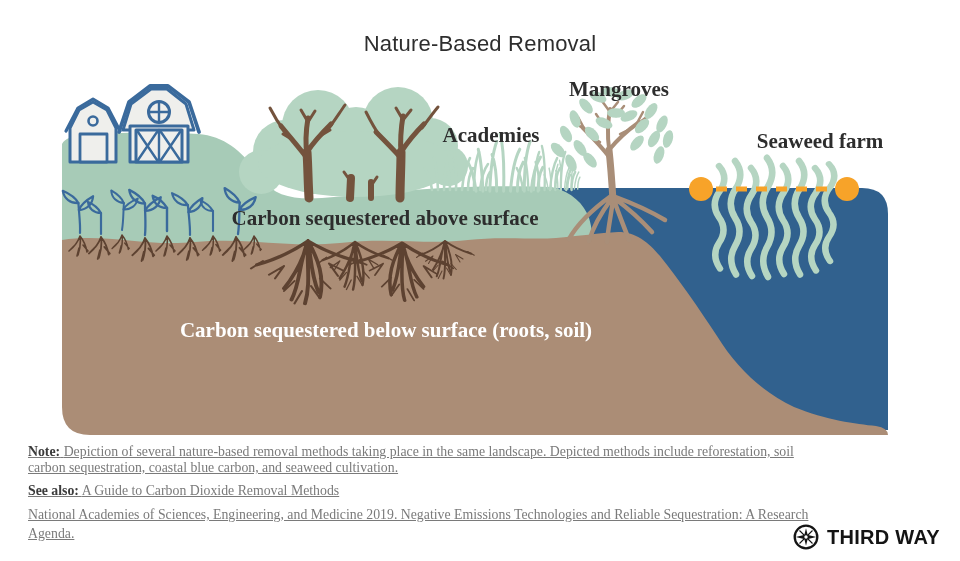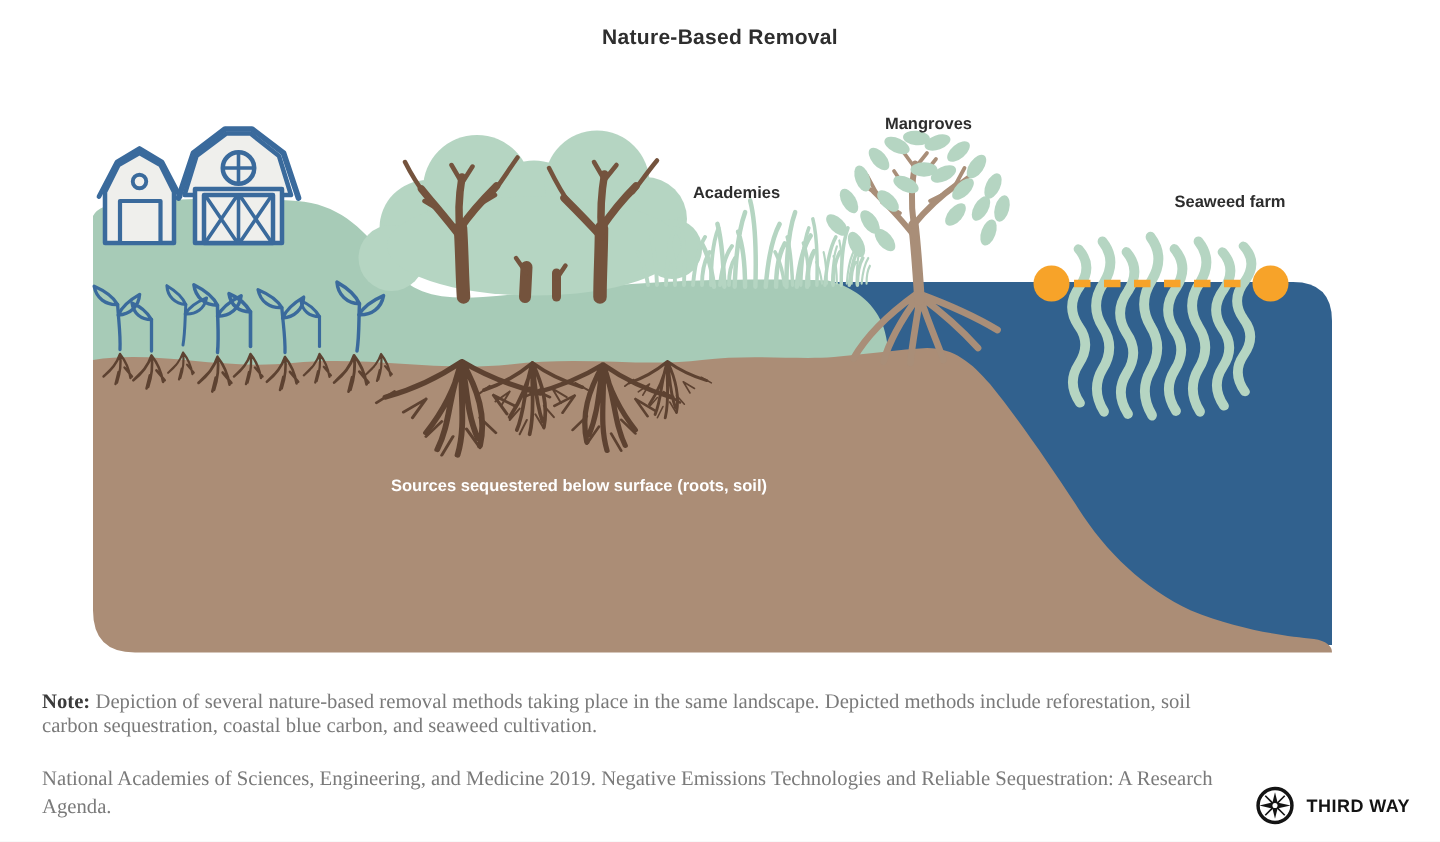--- a/index.html
+++ b/index.html
@@ -13,47 +13,47 @@
     --buoy-orange:#f7a329;
     --barn-blue:#3a6a9c;
     --barn-fill:#efefec;
     --heading-dark:#2e2e2e;
     --note-gray:#7a7a7a;
     --note-bold:#3b3b3b;
   }
   *{margin:0;padding:0;box-sizing:border-box;}
   body{background:#e8e8e8;font-family:"Liberation Sans",sans-serif;}
   .canvas{position:relative;width:960px;height:561px;background:#ffffff;overflow:hidden;margin:0 auto;}
-  .page-title{position:absolute;top:16px;left:0;width:100%;text-align:center;
-    font-size:14px;font-weight:700;color:var(--heading-dark);letter-spacing:.2px;}
+  .page-title{position:absolute;top:31px;left:0;width:100%;text-align:center;
+    font-size:22px;font-weight:400;color:var(--heading-dark);letter-spacing:.2px;}
   .scene{position:absolute;top:0;left:0;}
   .water{fill:var(--water-blue);}
   .green{fill:var(--hill-green);}
   .soil{fill:var(--soil-brown);}
   .foliage{fill:var(--foliage-green);}
   .rootstroke{stroke:var(--root-brown);fill:none;stroke-linecap:round;}
   .trunk{stroke:var(--trunk-brown);fill:none;stroke-linecap:round;}
   .mangrove{stroke:var(--mangrove-brown);fill:none;stroke-linecap:round;}
   .barnline{stroke:var(--barn-blue);fill:none;stroke-linejoin:round;stroke-linecap:round;}
   .barnfill{fill:var(--barn-fill);stroke:var(--barn-blue);stroke-linejoin:round;}
   .sprout{stroke:var(--barn-blue);fill:none;stroke-linecap:round;stroke-linejoin:round;}
   .grass{stroke:var(--foliage-green);fill:none;stroke-width:2.6;stroke-linecap:round;}
   .seaweed{stroke:var(--foliage-green);fill:none;stroke-width:6.5;stroke-linecap:round;}
   .rope{stroke:var(--buoy-orange);stroke-width:5;stroke-dasharray:11 9;}
   .buoy{fill:var(--buoy-orange);}
   .diagram-label{position:absolute;transform:translateX(-50%);white-space:nowrap;
-    font-size:11px;font-weight:700;color:#2d2d2d;}
+    font-size:21px;font-weight:700;color:#2d2d2d;font-family:Liberation Serif, serif;}
   .diagram-label.on-soil{color:#ffffff;}
   .notes{position:absolute;left:28px;top:444px;width:800px;
     font-family:"Liberation Serif",serif;font-size:13.8px;color:var(--note-gray);}
-  .notes p{margin:16px 0 6px 0;line-height:1.18;}
+  .notes p{margin:0 0 6px 0;line-height:1.18;text-decoration:underline;}
   .notes .b{font-weight:700;color:var(--note-bold);}
   .notes .src{line-height:1.38;margin-bottom:3px;}
   .logo{position:absolute;right:20px;top:523px;display:flex;align-items:center;gap:7px;}
-  .logo-text{font-size:12px;font-weight:800;letter-spacing:.3px;color:#141414;white-space:nowrap;}
+  .logo-text{font-size:20px;font-weight:800;letter-spacing:.3px;color:#141414;white-space:nowrap;}
 </style>
 </head>
 <body>
 
 <div class="canvas">
 
   <div class="page-title">Nature-Based Removal</div>
 
   <svg class="scene" width="960" height="445" viewBox="0 0 960 445">
     <defs>
@@ -203,24 +203,26 @@
       <use href="#frond" transform="translate(829,164) scale(1,0.9)"></use>
       <line class="rope" x1="716" y1="189" x2="833" y2="189"></line>
       <circle class="buoy" cx="701" cy="189" r="12"></circle>
       <circle class="buoy" cx="847" cy="189" r="12"></circle>
     </g>
   </svg>
 
   <div class="diagram-label" style="left:491px;top:123px">Academies</div>
   <div class="diagram-label" style="left:619px;top:77px">Mangroves</div>
   <div class="diagram-label" style="left:820px;top:129px">Seaweed farm</div>
-  <div class="diagram-label on-soil" style="left:386px;top:318px">Sources sequestered below surface (roots, soil)</div>
+  <div class="diagram-label" style="left:385px;top:206px">Carbon sequestered above surface</div>
+  <div class="diagram-label on-soil" style="left:386px;top:318px">Carbon sequestered below surface (roots, soil)</div>
 
   <div class="notes">
     <p><span class="b">Note:</span> <span>Depiction of several nature-based removal methods taking place in the same landscape. Depicted methods include reforestation, soil carbon sequestration, coastal blue carbon, and seaweed cultivation.</span></p>
+    <p><span class="b">See also:</span> <span>A Guide to Carbon Dioxide Removal Methods</span></p>
     <p class="src">National Academies of Sciences, Engineering, and Medicine 2019. Negative Emissions Technologies and Reliable Sequestration: A Research Agenda.</p>
 
   </div>
 
   <div class="logo">
     <svg width="28" height="28" viewBox="0 0 28 28">
       <circle cx="14" cy="14" r="11.3" fill="none" stroke="#141414" stroke-width="2.3"></circle>
       <path d="M7.5,7.5 L20.5,20.5 M7.5,20.5 L20.5,7.5" stroke="#141414" stroke-width="1.1"></path>
       <path d="M3.6,14 L14,11.6 L24.4,14 L14,16.4 Z" fill="#141414"></path>
       <path d="M14,5.2 L16.2,14 L14,22.8 L11.8,14 Z" fill="#141414"></path>

